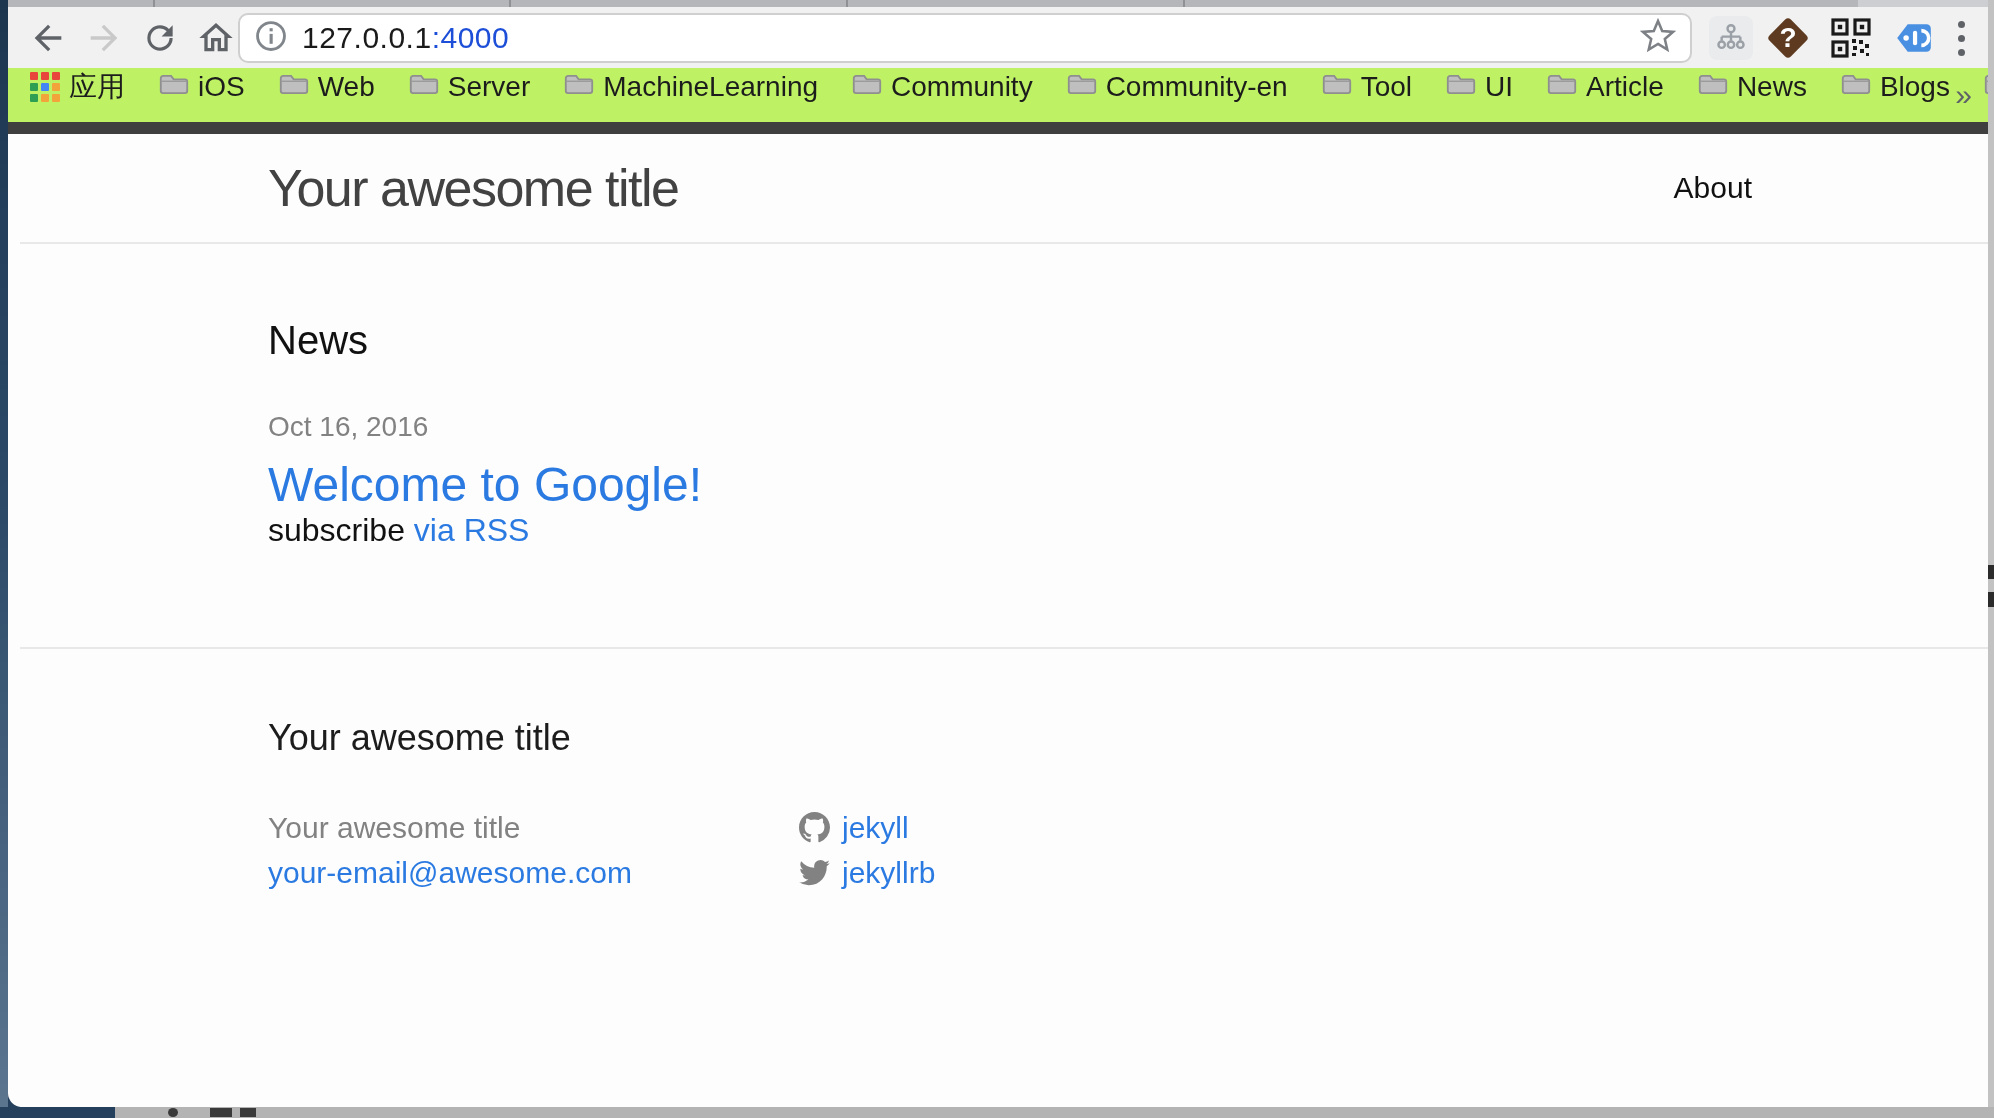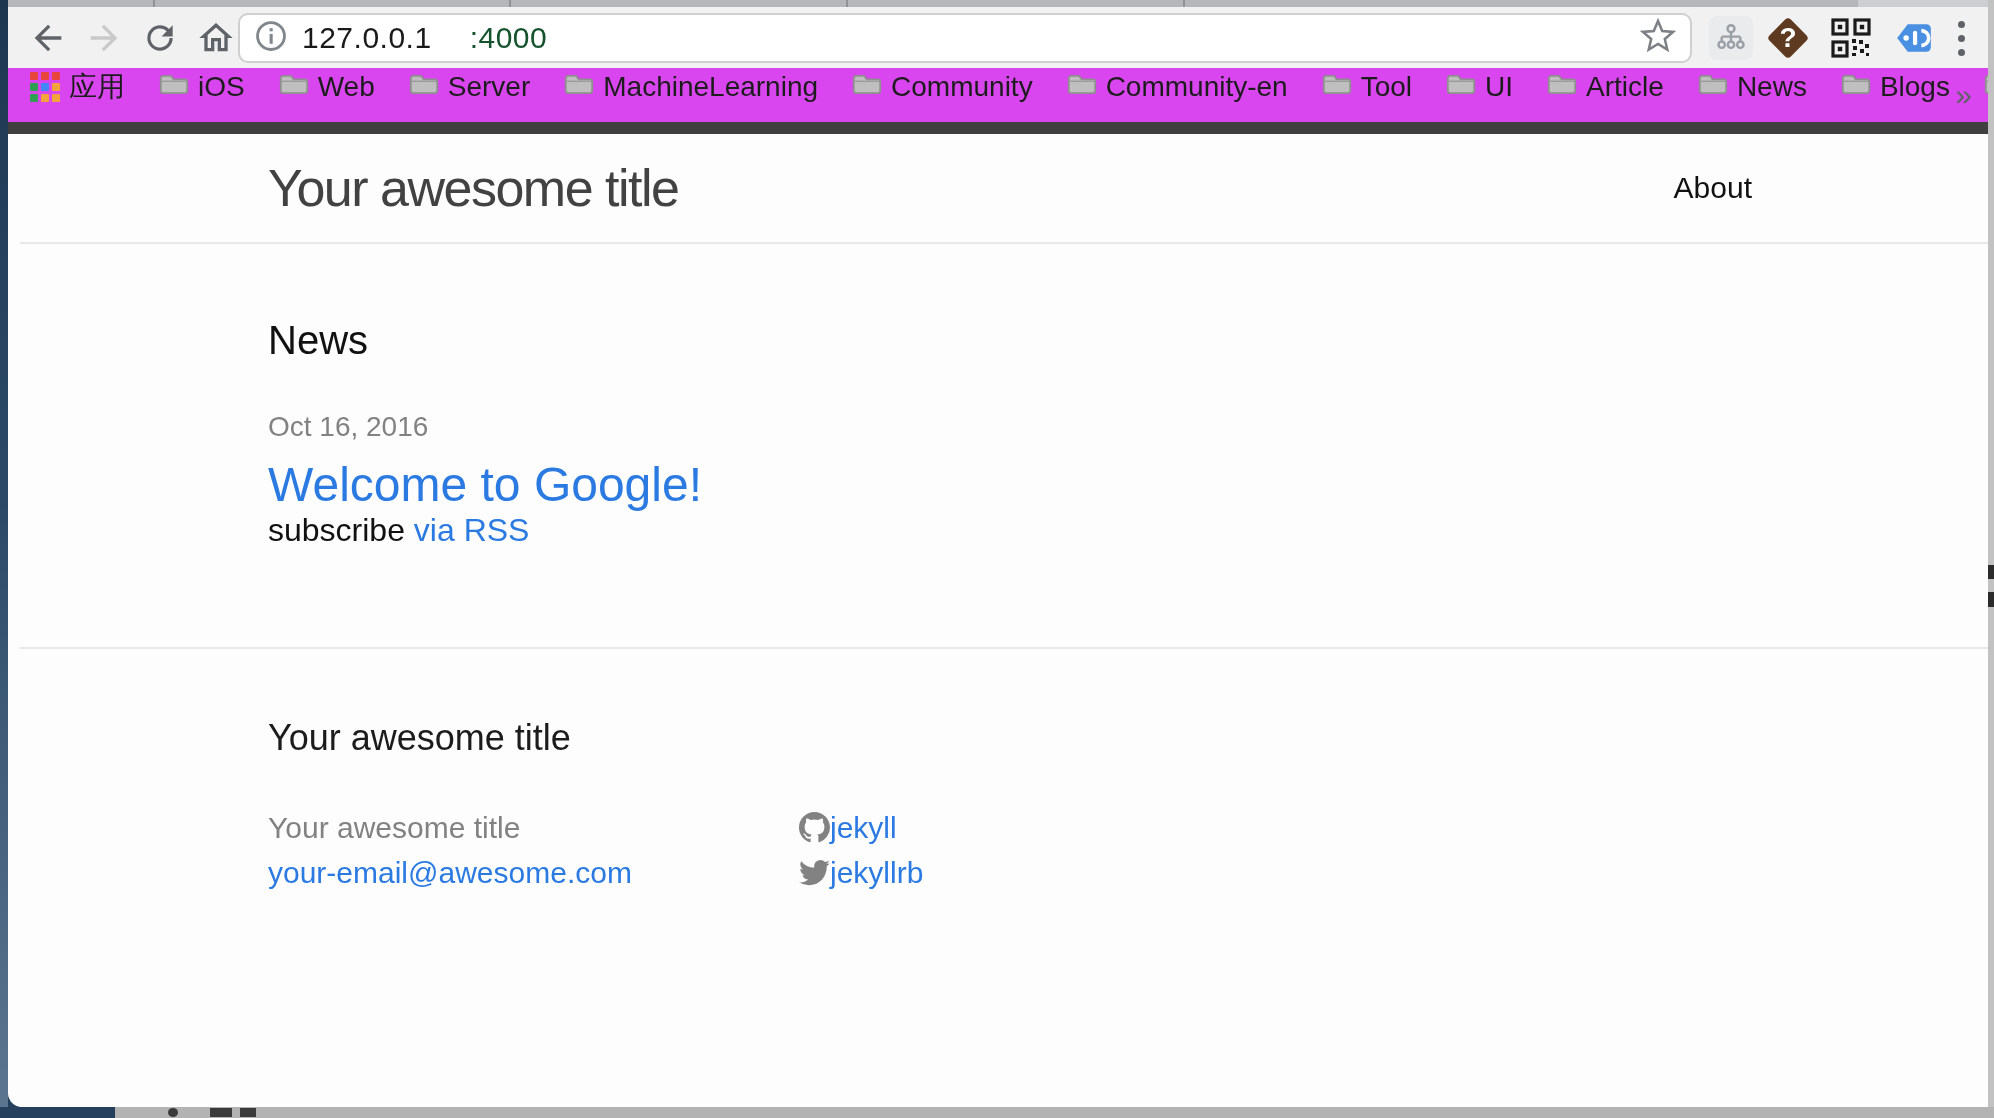--- a/index.html
+++ b/index.html
@@ -25,35 +25,35 @@
   .tabstrip .sep { position:absolute; top:0; width:2px; height:7px; background:#8f9194; }
   .tabstrip .active { position:absolute; top:0; right:0; width:130px; height:7px; background:#cdced1; }
 
   
   .toolbar { position:absolute; left:0; top:7px; width:100%; height:61px; background:#f1f1f1; }
   .navbtn { position:absolute; top:8px; width:48px; height:46px; display:flex; align-items:center; justify-content:center; }
   .navbtn svg { display:block; }
   .omnibox { position:absolute; left:230px; top:6px; width:1454px; height:50px; background:#ffffff;
     border:2px solid #cfcfcf; border-radius:10px; display:flex; align-items:center; padding:0 14px; }
   .omni-url { font-size:30px; color:#1a1a1a; margin-left:14px; letter-spacing:0.5px; }
-  .omni-url .port { color:#14532d;margin-left:38px; }
+  .omni-url .port { color:#1d4ed8; }
   .omni-spacer { flex:1; }
   .ext { position:absolute; top:8px; width:46px; height:46px; display:flex; align-items:center; justify-content:center; }
   .ext-sitemap { background:#e9ebed; border-radius:8px; width:44px; height:44px; }
   .diamond-wrap { position:relative; width:44px; height:44px; }
   .diamond-wrap .dia { position:absolute; left:7px; top:7px; width:30px; height:30px; background:#5d3a20;
     transform:rotate(45deg); border-radius:4px; }
   .diamond-wrap .q { position:absolute; left:0; top:0; width:44px; height:44px; display:flex; align-items:center;
     justify-content:center; color:#fff; font-size:28px; font-weight:bold; }
   .menu-dots { position:absolute; top:8px; width:30px; height:46px; display:flex; flex-direction:column;
     align-items:center; justify-content:center; gap:7px; }
   .menu-dots i { width:7px; height:7px; border-radius:50%; background:#5f6368; }
 
   
-  .bookmarks { position:absolute; left:0; top:68px; width:100%; height:54px; background:#d946ef;
+  .bookmarks { position:absolute; left:0; top:68px; width:100%; height:54px; background:#bef264;
     display:flex; align-items:center; padding:0 0 16px 22px; }
   .bm-item { display:flex; align-items:center; gap:9px; margin-right:34px; white-space:nowrap;
     font-size:28px; font-weight:500; color:#1c1c1c; }
   .apps-grid { display:grid; grid-template-columns:repeat(3,8px); grid-template-rows:repeat(3,8px); gap:3px; }
   .apps-grid i { border-radius:1px; }
   .ag1{background:#e8453c}.ag2{background:#e8453c}.ag3{background:#e8453c}
   .ag4{background:#2e9e53}.ag5{background:#4285f4}.ag6{background:#f2a33a}
   .ag7{background:#2e9e53}.ag8{background:#f2a33a}.ag9{background:#f2a33a}
   .chevron { position:absolute; right:16px; top:68px; height:54px; display:flex; align-items:center;
     font-size:30px; color:#5f6368; }
@@ -77,21 +77,21 @@
   .subscribe a { color:#2a7ae2; text-decoration:none; }
 
   .site-footer { border-top:2px solid #e8e8e8; padding-top:68px; }
   .footer-heading { font-size:36px; font-weight:400; color:#1c1c1c; margin-bottom:46px; }
   .footer-cols { display:flex; }
   .fcol { font-size:30px; line-height:45px; color:#828282; }
   .fcol-1 { width:531px; }
   .fcol-2 { width:301px; }
   .fcol-3 { width:652px; }
   .fcol a { color:#2a7ae2; text-decoration:none; }
-  .social-row { display:flex; align-items:center; height:45px; }
+  .social-row { display:flex; align-items:center; gap:12px; height:45px; }
   .social-row svg { display:block; }
 </style>
 </head>
 <body>
 
 <div class="left-strip"></div>
 <div class="corner-patch"></div>
 <div class="right-strip">
   <span class="mark" style="top:565px;height:14px;"></span>
   <span class="mark" style="top:592px;height:15px;"></span>

